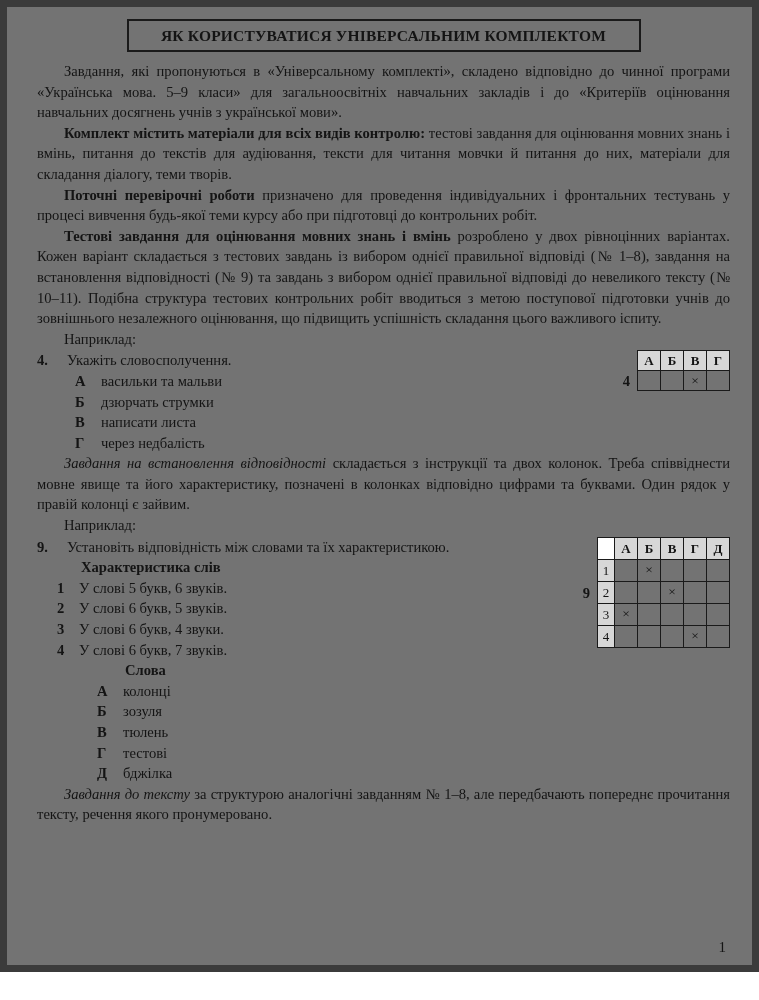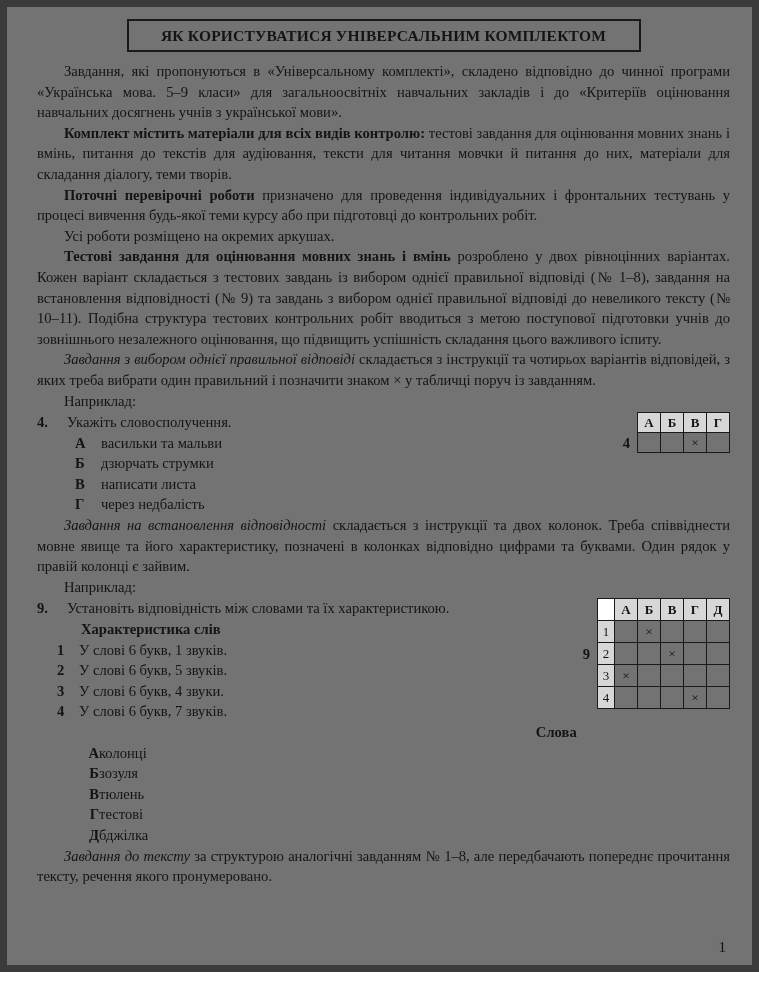--- a/index.html
+++ b/index.html
@@ -43,21 +43,21 @@
   .ex-left { width:545px; }
   .ex-q { display:flex; text-align:left; }
   .ex-num { flex:0 0 30px; font-weight:bold; }
   .ex-qtext.narrow { max-width:430px; }
   .opt { display:flex; padding-left:38px; text-align:left; }
   .opt-letter { flex:0 0 26px; font-weight:bold; }
 
   
   .cols { display:flex; padding-left:20px; text-align:left;flex-direction:column; }
   .col-chars { width:296px; }
-  .col-words { margin-left:16px;text-align:right; }
+  .col-words { margin-left:40px; }
   .col-hd { font-weight:bold; }
   .col-hd.chars { padding-left:24px; }
   .col-hd.words { padding-left:28px; }
   .crow { display:flex; }
   .crow b { flex:0 0 22px; font-weight:bold; }
   .wrow { display:flex; }
   .wrow b { flex:0 0 26px; font-weight:bold; }
 
   
   .ex-right { display:flex; align-items:flex-start; flex:0 0 auto; margin-left:6px; }
@@ -92,25 +92,23 @@
   </div>
 
   <div class="content">
 
     <p class="para"><span>Завдання, які пропонуються в «Універсальному комплекті», складено відповідно до чинної програми «Українська мова. 5–9 класи» для загальноосвітніх навчальних закладів і до «Критеріїв оцінювання навчальних досягнень учнів з української мови».</span></p>
 
     <p class="para"><b class="lead">Комплект містить матеріали для всіх видів контролю:</b><span> тестові завдання для оцінювання мовних знань і вмінь, питання до текстів для аудіювання, тексти для читання мовчки й питання до них, матеріали для складання діалогу, теми творів.</span></p>
 
     <p class="para"><b class="lead">Поточні перевірочні роботи</b><span> призначено для проведення індивідуальних і фронтальних тестувань у процесі вивчення будь-якої теми курсу або при підготовці до контрольних робіт.</span></p>
 
-    <p class="para"><span>Усі роботи розміщено на окремих аркушах.</span></p>
 
     <p class="para"><b class="lead">Тестові завдання для оцінювання мовних знань і вмінь</b><span> розроблено у двох рівноцінних варіантах. Кожен варіант складається з тестових завдань із вибором однієї правильної відповіді (№ 1–8), завдання на встановлення відповідності (№ 9) та завдань з вибором однієї правильної відповіді до невеликого тексту (№ 10–11). Подібна структура тестових контрольних робіт вводиться з метою поступової підготовки учнів до зовнішнього незалежного оцінювання, що підвищить успішність складання цього важливого іспиту.</span></p>
 
-    <p class="para"><i class="lead">Завдання з вибором однієї правильної відповіді</i><span> складається з інструкції та чотирьох варіантів відповідей, з яких треба вибрати один правильний і позначити знаком × у табличці поруч із завданням.</span></p>
 
     <p class="para"><span>Наприклад:</span></p>
 
     <div class="example">
       <div class="ex-left">
         <div class="ex-q">
           <span class="ex-num">4.</span>
           <span class="ex-qtext">Укажіть словосполучення.</span>
         </div>
         <div class="opt">
@@ -159,21 +157,21 @@
       <div class="ex-left">
         <div class="ex-q">
           <span class="ex-num">9.</span>
           <span class="ex-qtext narrow">Установіть відповідність між словами та їх характеристикою.</span>
         </div>
         <div class="cols">
           <div class="col-chars">
             <div class="col-hd chars">Характеристика слів</div>
             <div class="crow">
               <b>1</b>
-              <span>У слові 6 букв, 1 звуків.</span>
+              <span>У слові 5 букв, 6 звуків.</span>
             </div>
             <div class="crow">
               <b>2</b>
               <span>У слові 6 букв, 5 звуків.</span>
             </div>
             <div class="crow">
               <b>3</b>
               <span>У слові 6 букв, 4 звуки.</span>
             </div>
             <div class="crow">

